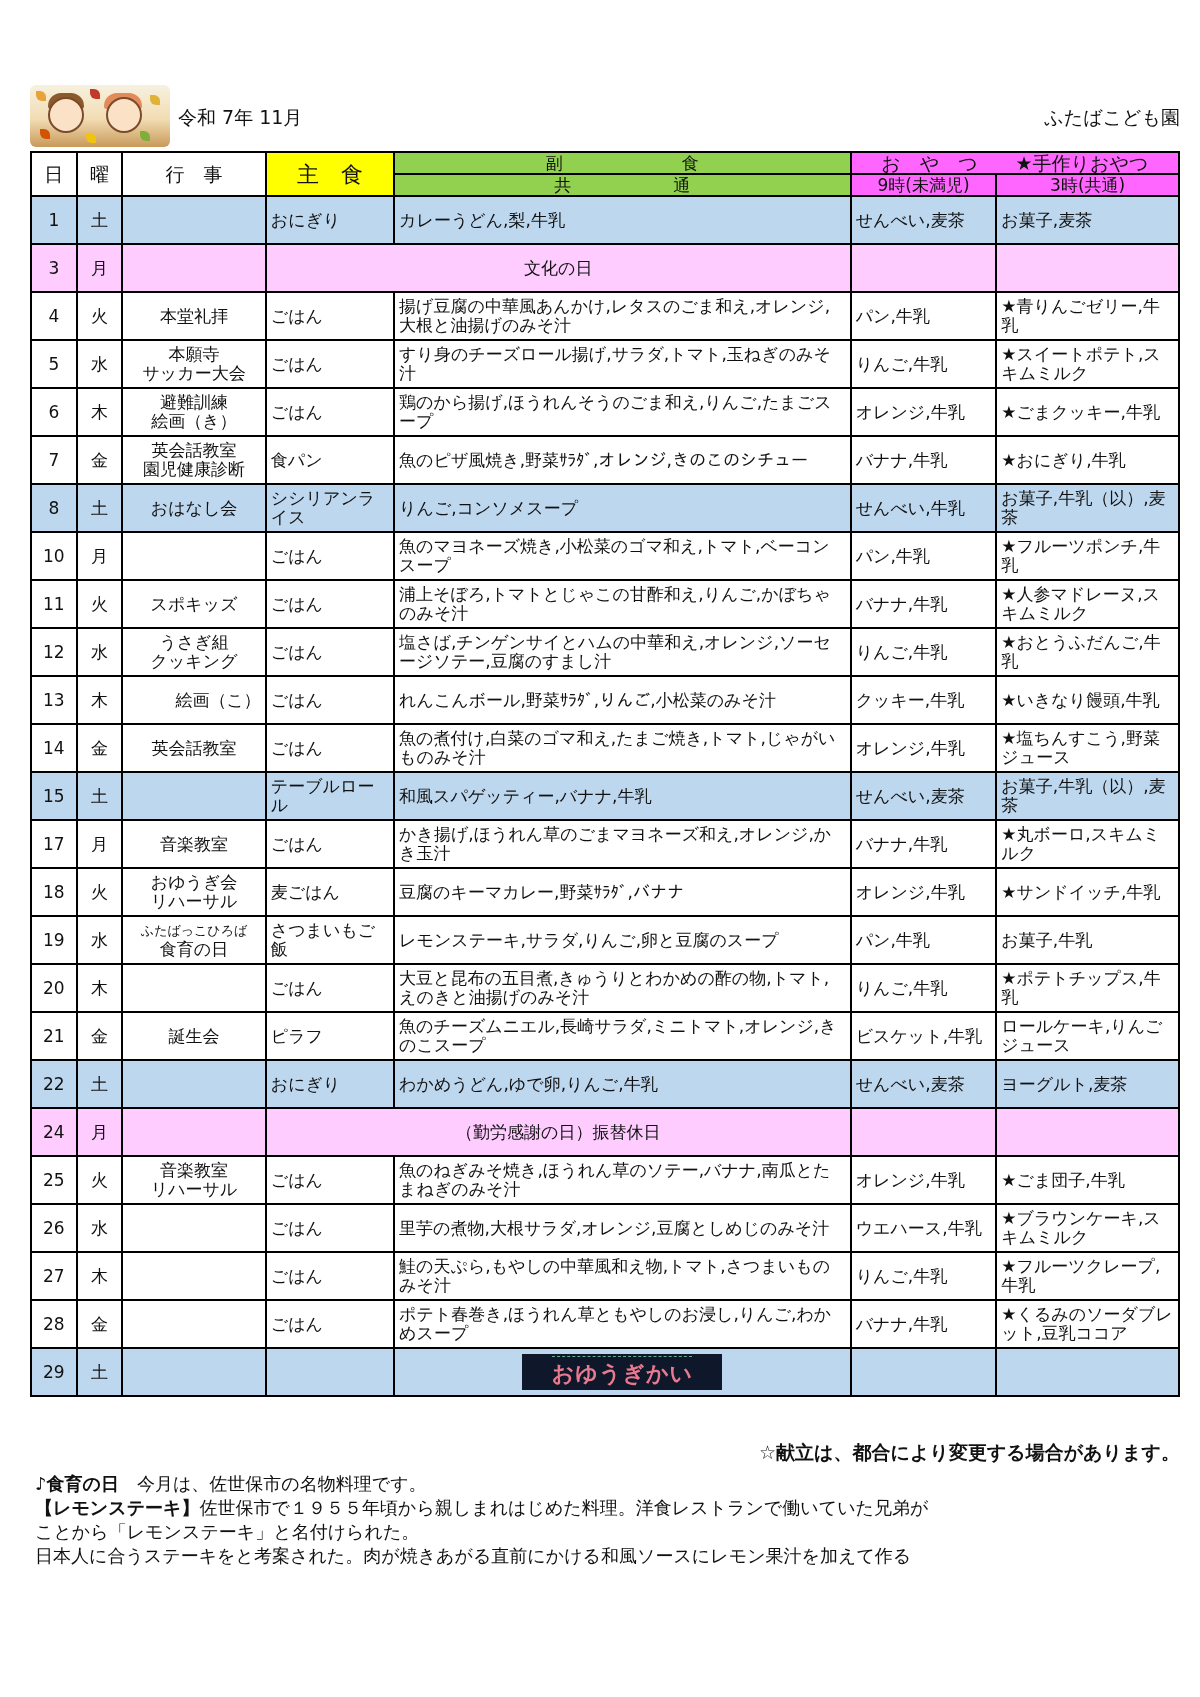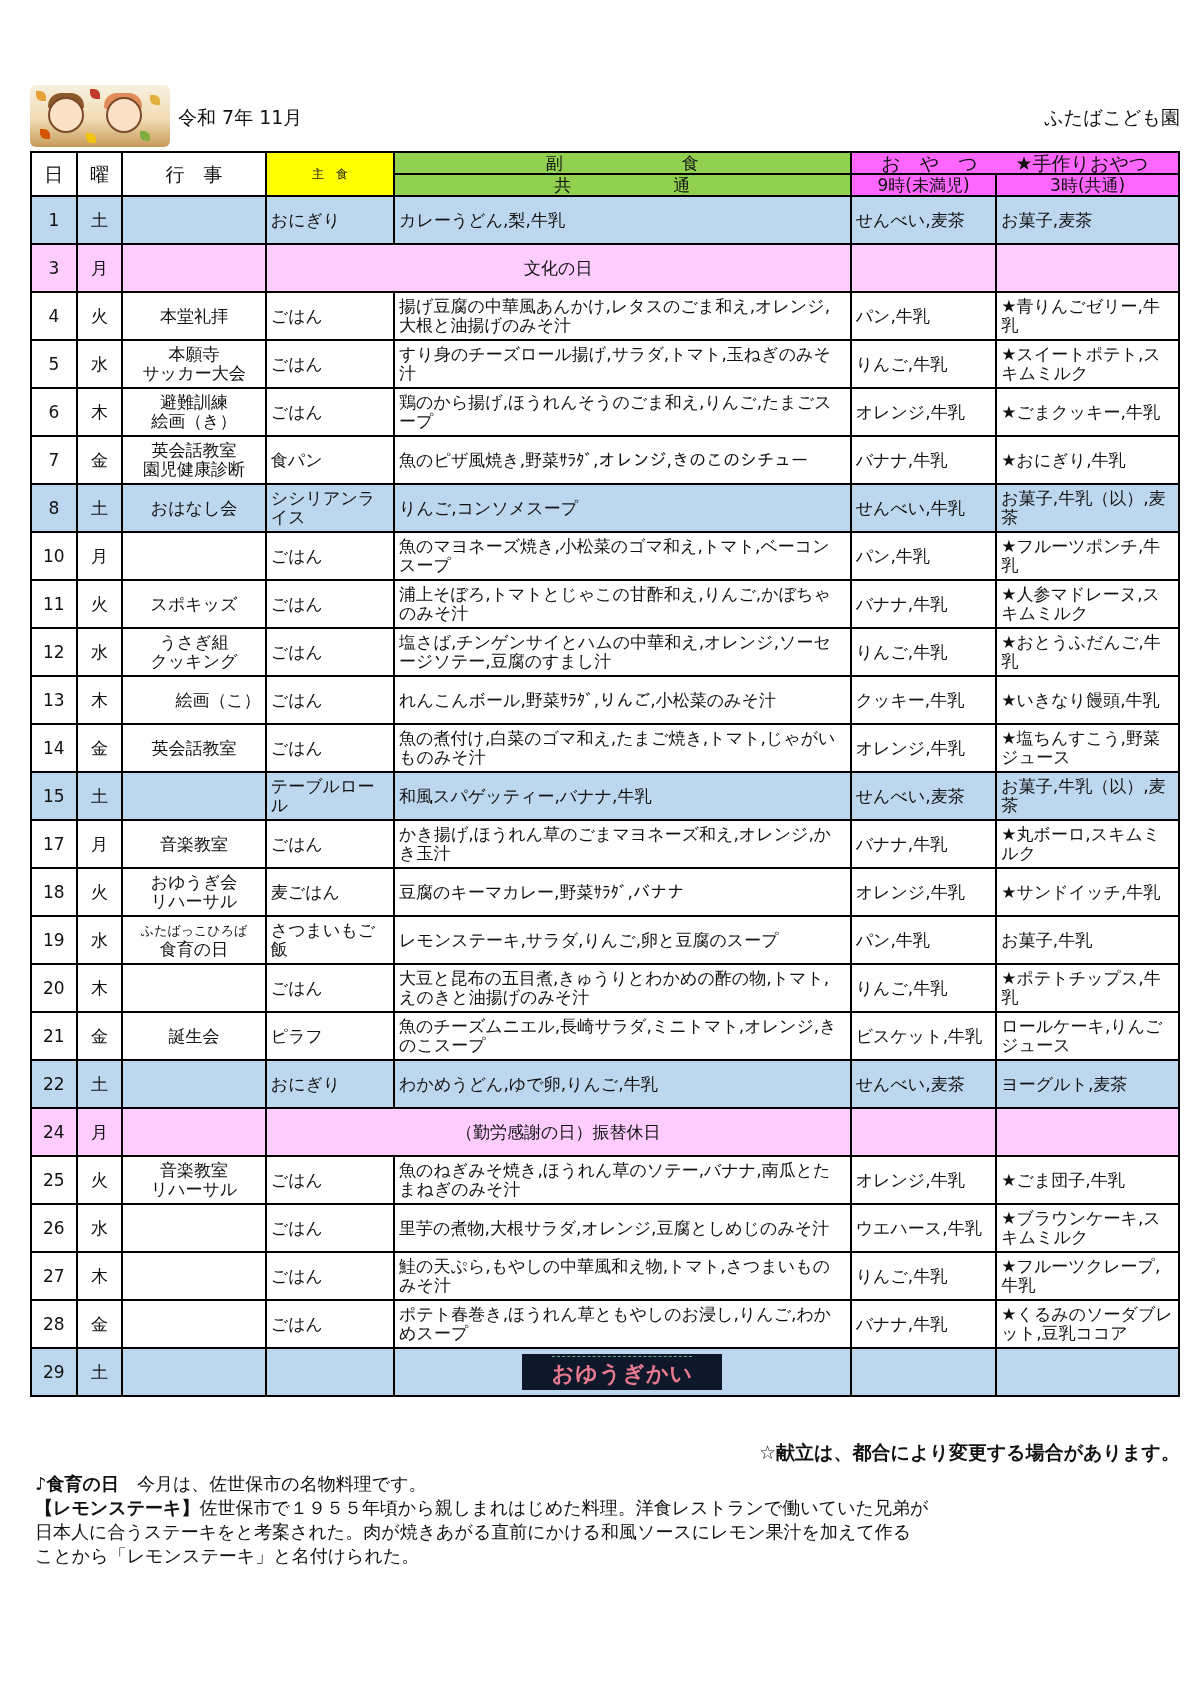--- a/index.html
+++ b/index.html
@@ -68,21 +68,21 @@
       <col style="width:118px">
       <col style="width:420px">
       <col style="width:134px">
       <col style="width:168px">
   </colgroup>
   <thead>
     <tr>
       <th class="h1 c" rowspan="2" style="font-size:19px">日</th>
       <th class="h1 c" rowspan="2" style="font-size:19px">曜</th>
       <th class="h1 c" rowspan="2" style="font-size:19px">行　事</th>
-      <th class="h1 c yellow" rowspan="2" style="font-size:12px">主　食</th>
+      <th class="h1 c yellow" rowspan="2" style="font-size:22px">主　食</th>
       <th class="h1 c green">副　　　　　　　食</th>
       <th class="h1 c magenta" colspan="2" style="font-size:19px">お　や　つ　　★手作りおやつ</th>
     </tr>
     <tr>
       <th class="h2 c green">共　　　　　　通</th>
       <th class="h2 c magenta">9時(未満児)</th>
       <th class="h2 c magenta">3時(共通)</th>
     </tr>
   </thead>
   <tbody id="menu-body">
@@ -319,15 +319,15 @@
         <td class="l"></td>
       </tr>
     </tbody>
 </table>
 
 <div class="note">☆献立は、都合により変更する場合があります。</div>
 
 <div class="footer">
   <div><b>♪食育の日</b><span>　今月は、佐世保市の名物料理です。</span></div>
   <div><b>【レモンステーキ】</b><span>佐世保市で１９５５年頃から親しまれはじめた料理。洋食レストランで働いていた兄弟が</span></div>
+  <div>ことから「レモンステーキ」と名付けられた。</div>
   <div>日本人に合うステーキをと考案された。肉が焼きあがる直前にかける和風ソースにレモン果汁を加えて作る</div>
-  <div>ことから「レモンステーキ」と名付けられた。</div>
 </div>
 
 </body></html>

